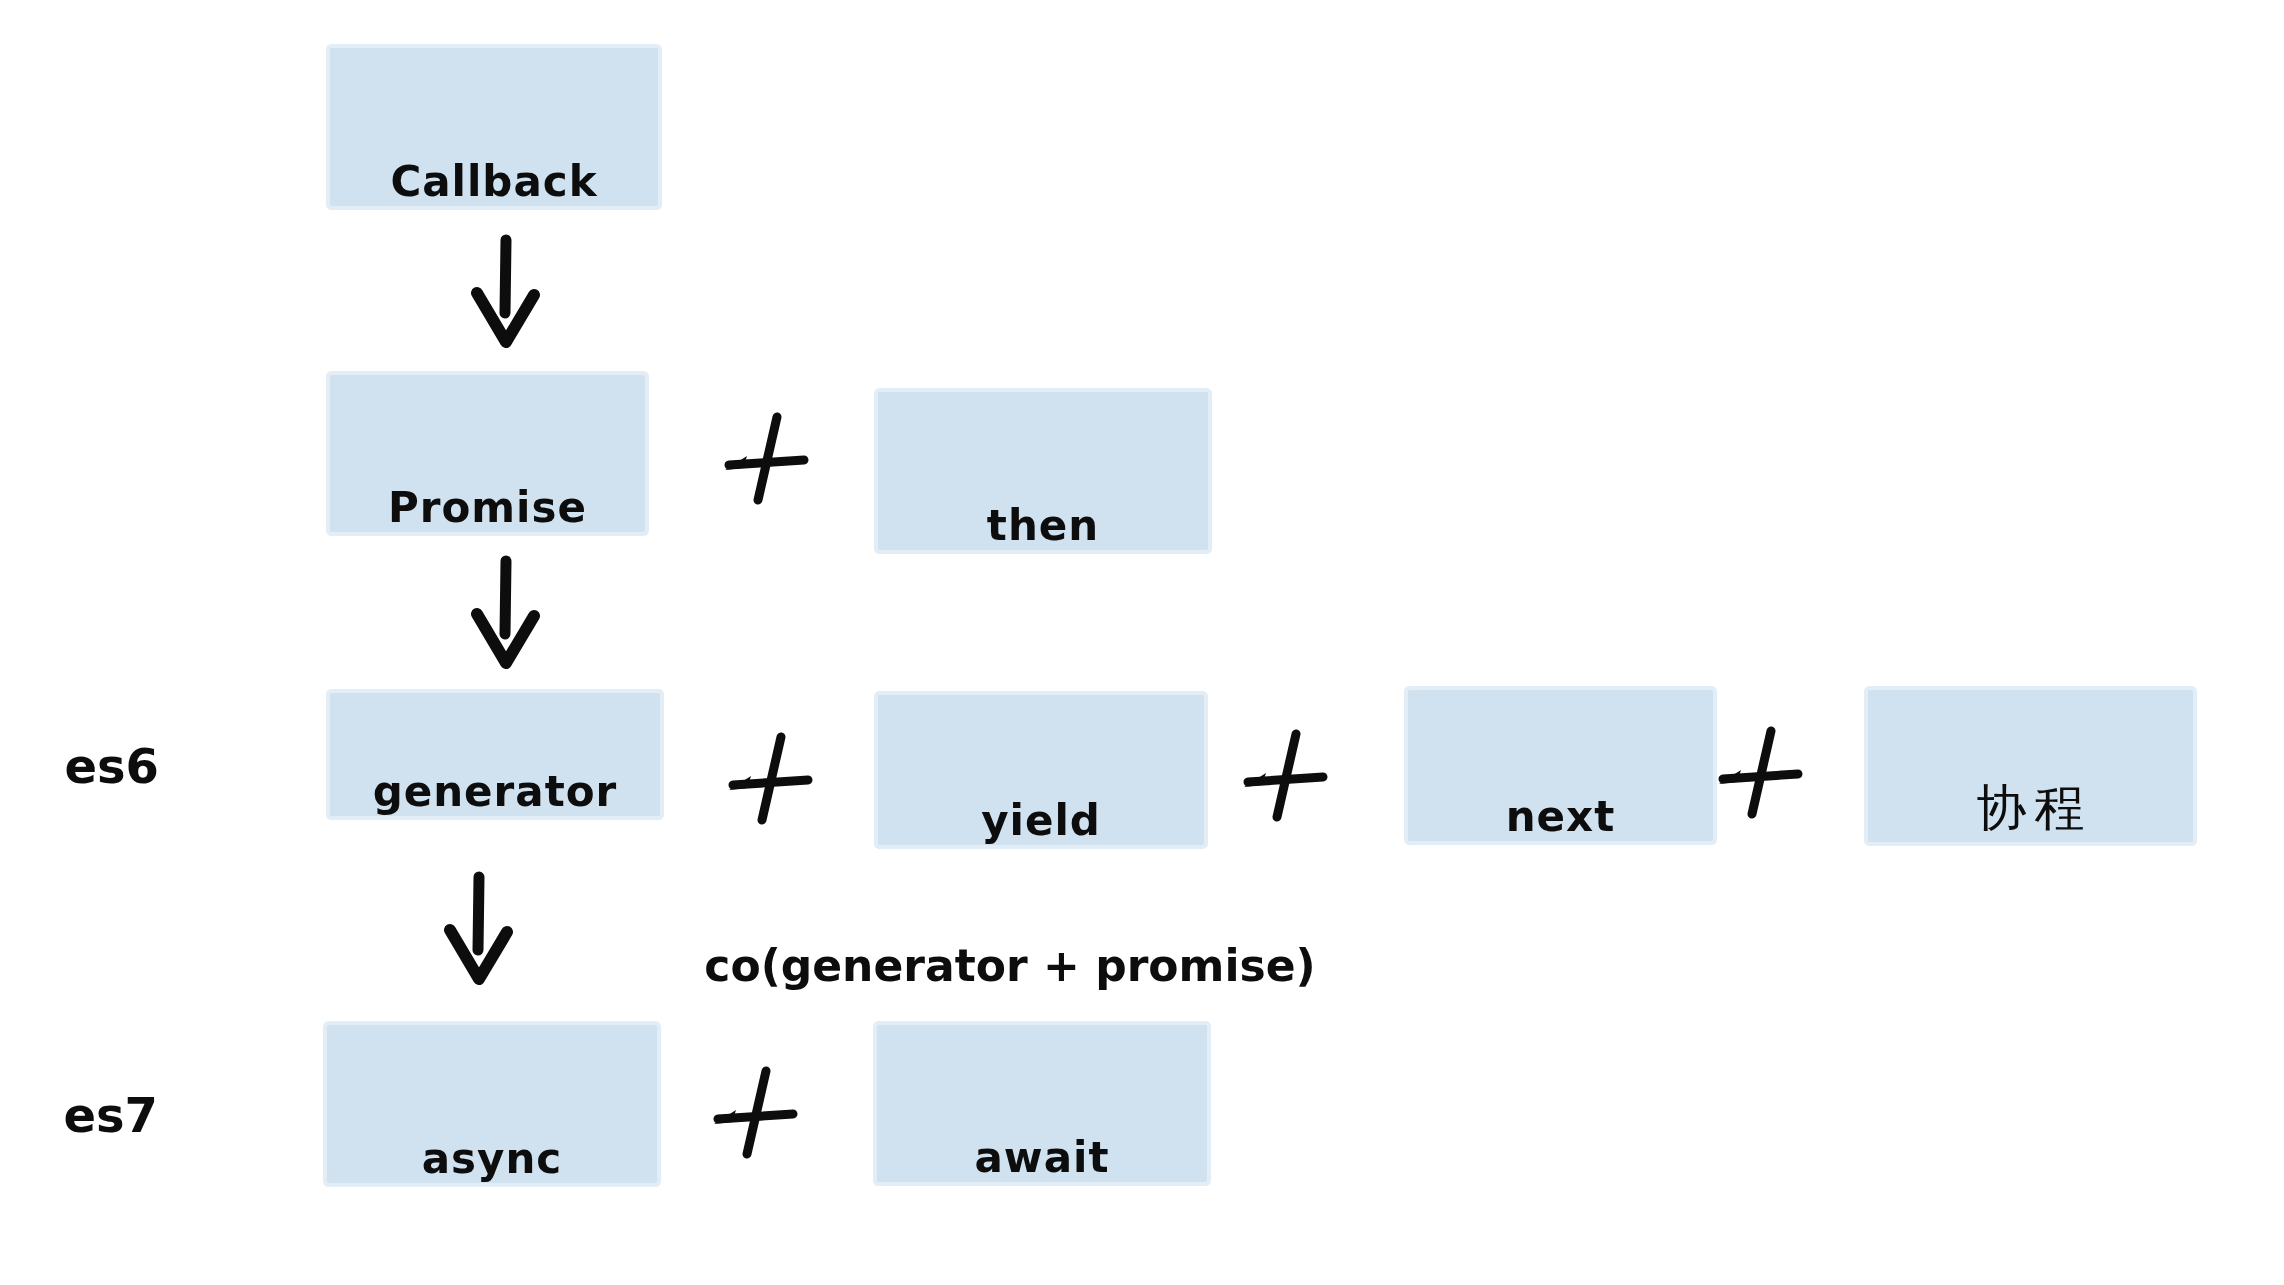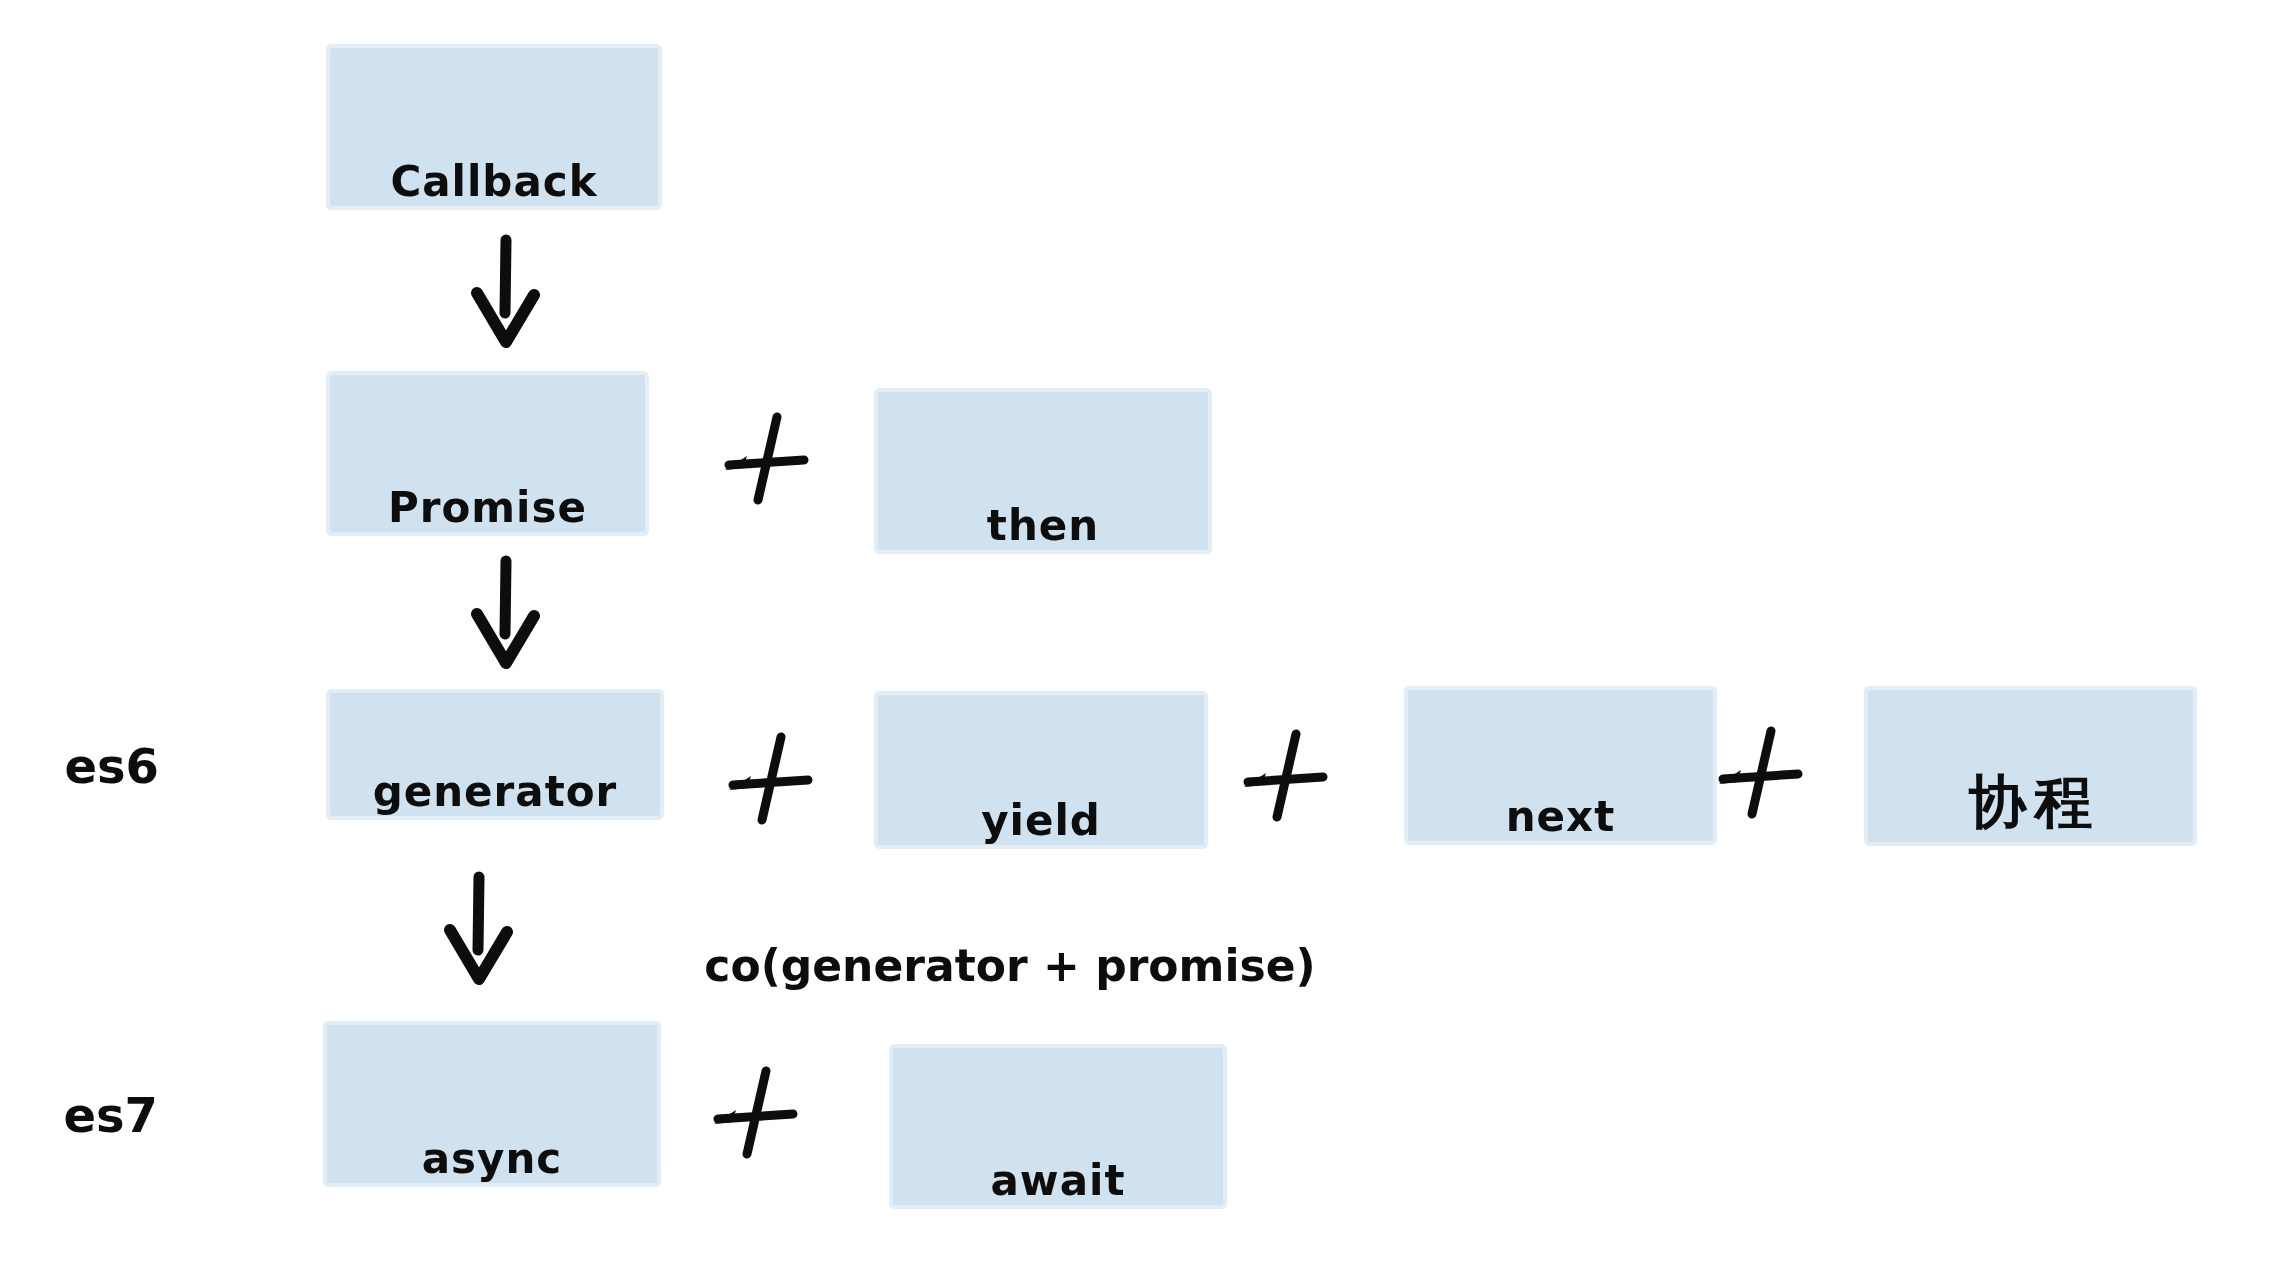--- a/index.html
+++ b/index.html
@@ -28,22 +28,22 @@
   .box-label {
     font-family: "DejaVu Sans", "Liberation Sans", sans-serif;
     font-weight: bold;
     font-size: 42px;
     letter-spacing: 1px;
     color: var(--ink, #0d0d0d);
     white-space: nowrap;
   }
   .box.cjk .box-label {
     font-family: "DejaVu Serif", "Liberation Serif", serif;
-    font-weight: bold;
-    font-size: 58px;
+    font-weight: normal;
+    font-size: 50px;
     letter-spacing: 8px;
     text-indent: 8px;
   }
   .row-label {
     position: absolute;
     font-weight: bold;
     font-size: 48px;
     text-align: right;
     white-space: nowrap;
     color: var(--ink, #0d0d0d);
@@ -143,17 +143,17 @@
   <div class="box" style="left:327px; top:1025px; width:330px; height:158px;">
     <span class="box-label">async</span>
   </div>
 
   <svg class="glyph" style="left:710px; top:1064px;" width="90" height="96" viewBox="0 0 90 96">
     <line x1="8" y1="55" x2="83" y2="50" stroke="currentColor" stroke-width="9" stroke-linecap="round"></line>
     <line x1="56" y1="7" x2="37" y2="90" stroke="currentColor" stroke-width="9" stroke-linecap="round"></line>
     <path d="M4,60 L26,46 L22,58 Z" fill="currentColor"></path>
   </svg>
 
-  <div class="box" style="left:877px; top:1048px; width:330px; height:157px;margin-left:16px;">
+  <div class="box" style="left:877px; top:1025px; width:330px; height:157px;">
     <span class="box-label">await</span>
   </div>
 
 </div>
 
 </body></html>

